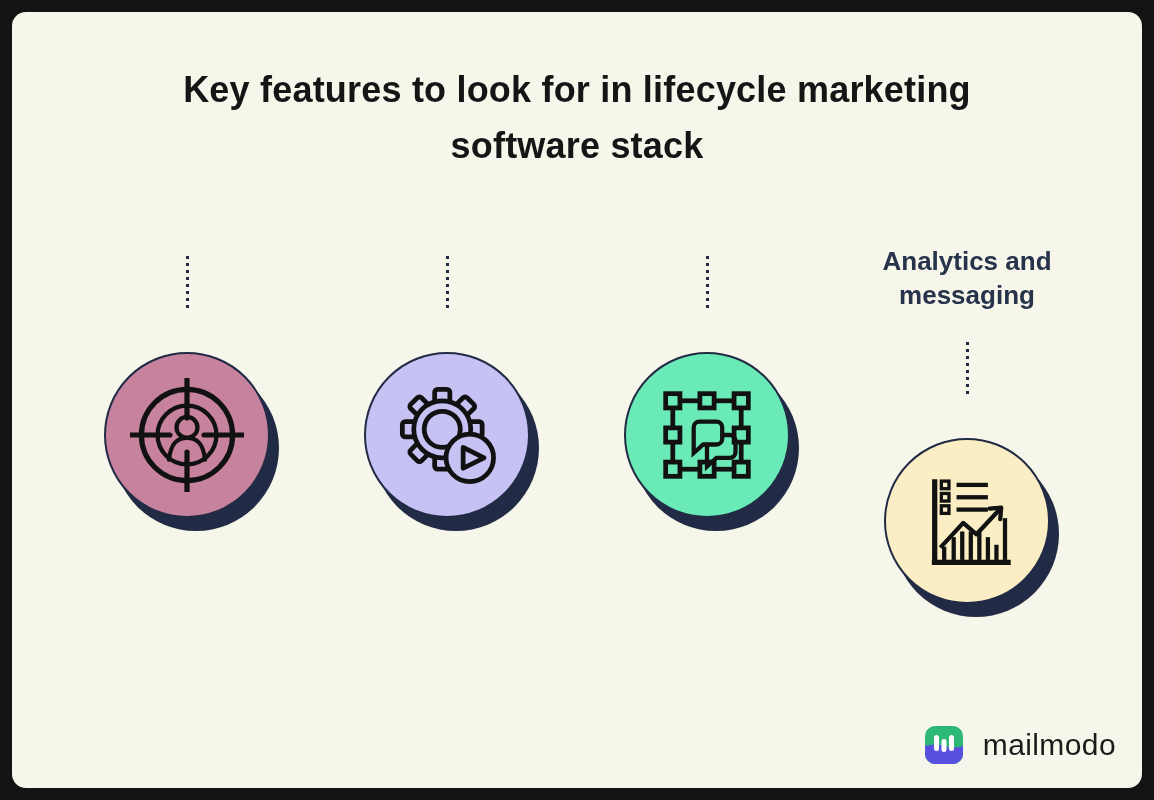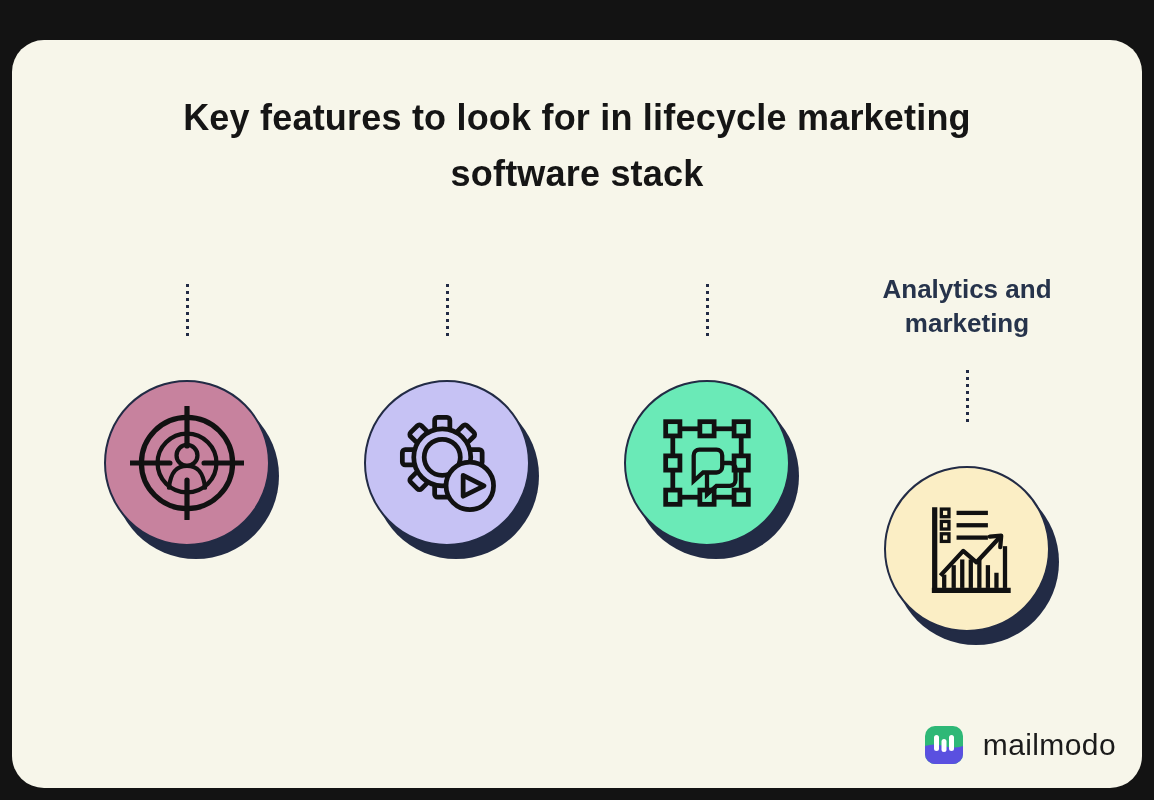--- a/index.html
+++ b/index.html
@@ -7,22 +7,21 @@
   body {
     width: 1154px; height: 800px;
     background: var(--frame, #131313);
     font-family: "Liberation Sans", sans-serif;
     position: relative;
     overflow: hidden;
   }
   .card {
     position: absolute; inset: 12px;
     background: var(--card-bg, #f7f6ea);
-    border-radius: 32px;
-    margin-top: 28px;
+    border-radius: 14px;
   }
   .title {
     margin: 50px auto 0;
     max-width: 800px;
     text-align: center;
     font-size: 36px;
     font-weight: 800;
     line-height: 1.55;
     letter-spacing: 0.2px;
     color: var(--title-ink, #151515);
@@ -154,21 +153,21 @@
               <rect class="ko" x="88.5" y="88.5" width="15" height="15"></rect>
             </g>
             <path d="M53,59 a6,6 0 0 1 6,-6 h18 a6,6 0 0 1 6,6 v12 a6,6 0 0 1 -6,6 h-14 l-10,9 z" stroke-width="4.5" transform="translate(7,7)"></path>
             <path class="ko" d="M46,52 a6,6 0 0 1 6,-6 h18 a6,6 0 0 1 6,6 v12 a6,6 0 0 1 -6,6 h-14 l-10,9 z" stroke-width="4.5"></path>
           </svg>
         </div>
       </div>
     </div>
 
     <div class="feature" style="--circle: #fbeec5;">
-      <div class="feature-label">Analytics and marketing</div>
+      <div class="feature-label">Analytics and messaging</div>
       <div class="dotted-connector"></div>
       <div class="circle-wrap">
         <div class="circle">
           <svg viewBox="0 0 120 120" fill="none" stroke="currentColor">
             <path d="M26,16 V103.5 M23,103.5 H106" stroke-width="5.5"></path>
             <g stroke-width="3.5">
               <rect x="33" y="18" width="8" height="8"></rect>
               <rect x="33" y="31" width="8" height="8"></rect>
               <rect x="33" y="44" width="8" height="8"></rect>
             </g>

